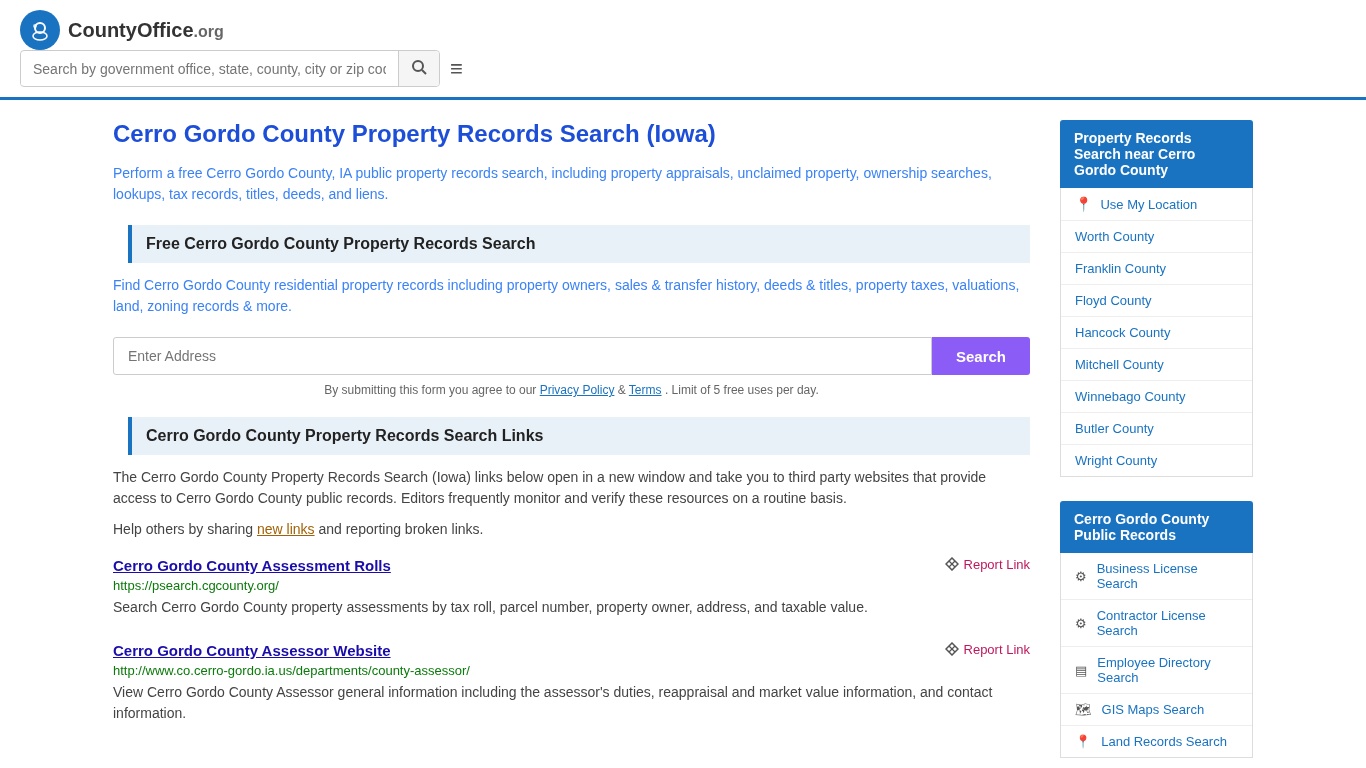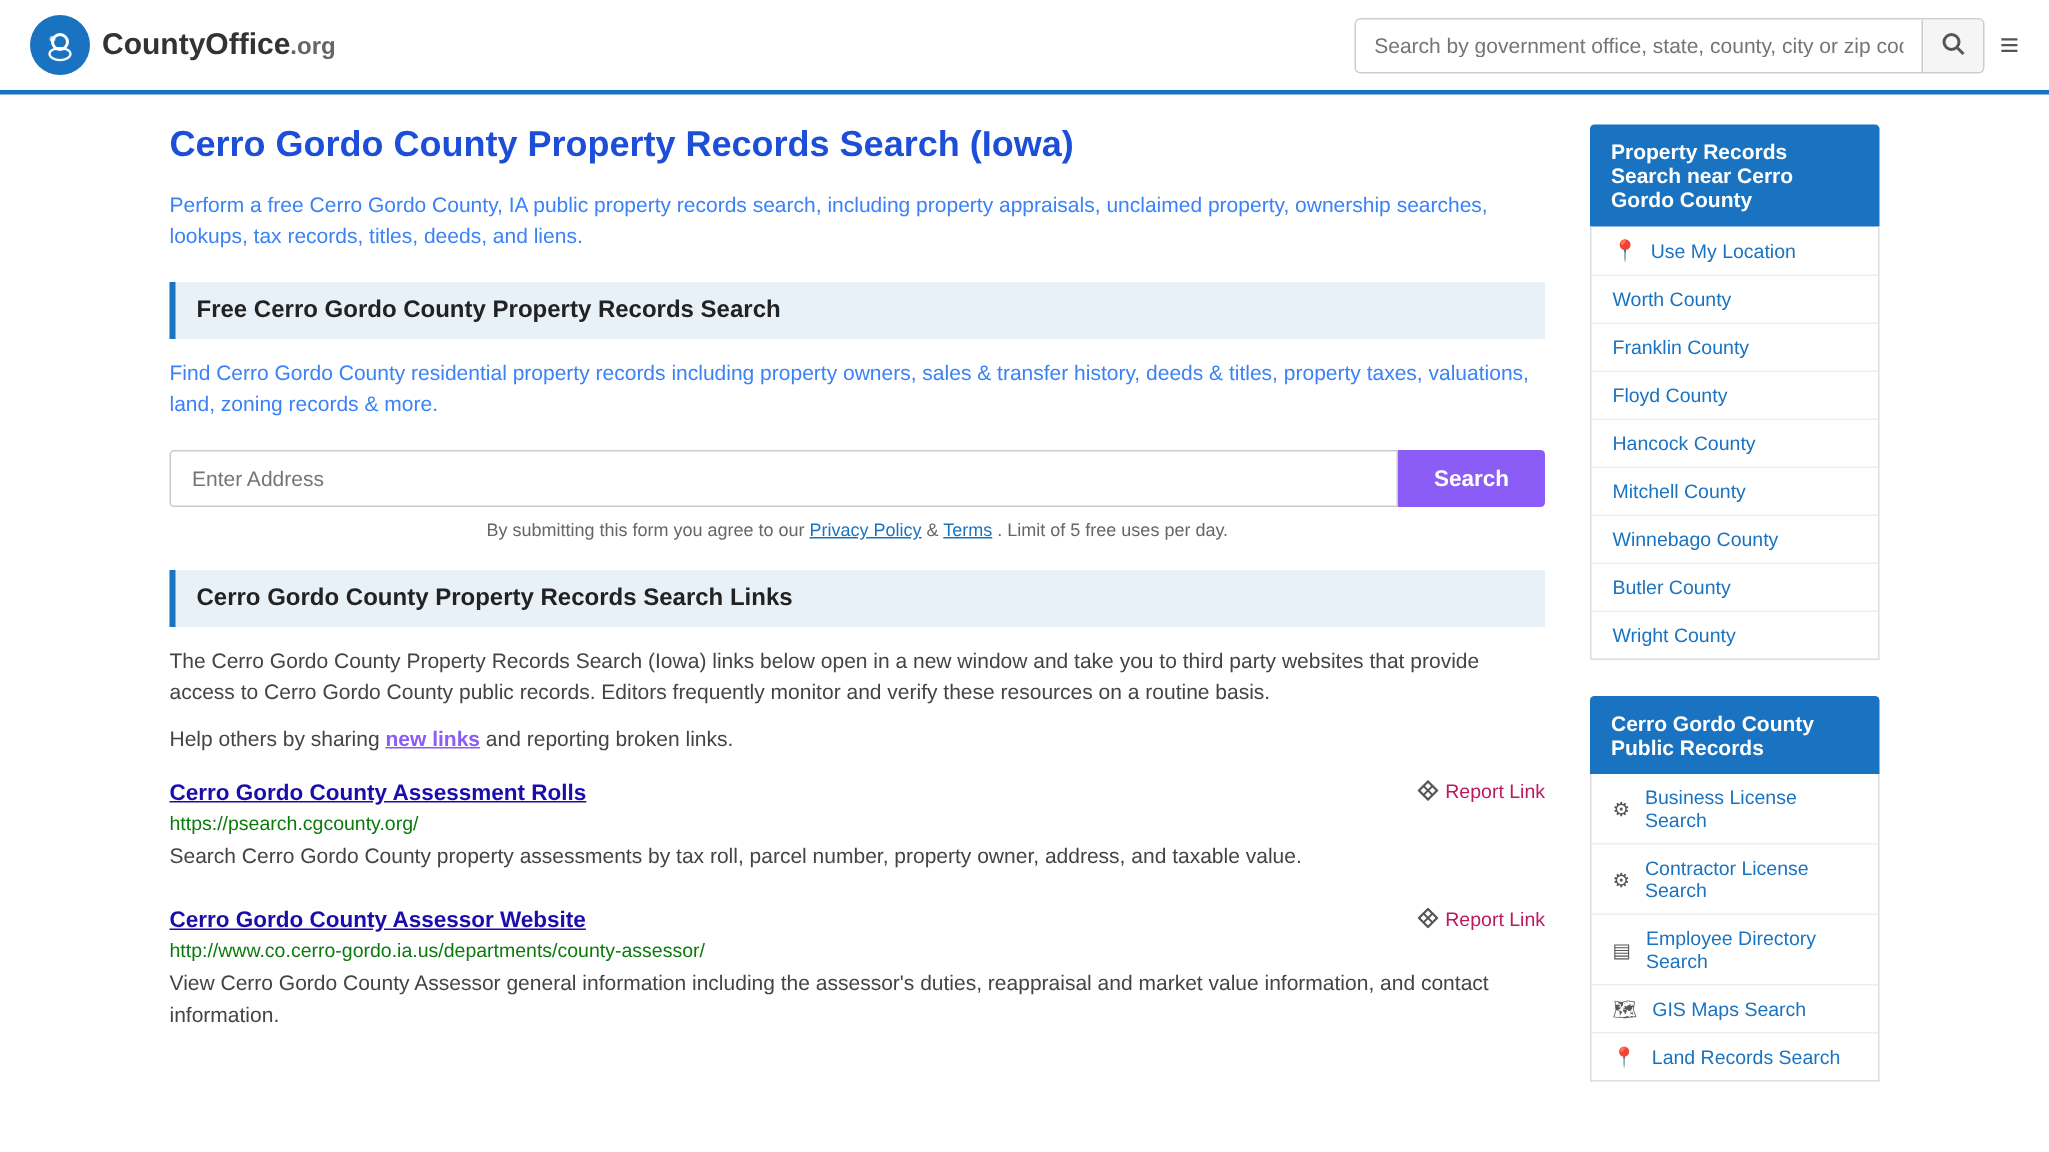--- a/index.html
+++ b/index.html
@@ -4,22 +4,23 @@
   <style>
     * { box-sizing: border-box; margin: 0; padding: 0; }
     body { font-family: Arial, sans-serif; font-size: 14px; color: #333; background: #fff; }
 
     
     .header {
       background: #fff;
       border-bottom: 3px solid #1a73c1;
       padding: 10px 20px;
       display: flex;
-      align-items: center;
+      align-items: flex-start;
       justify-content: space-between;
+      flex-direction: column;
     }
     .logo-area { display: flex; align-items: center; gap: 8px; }
     .logo-icon {
       width: 40px; height: 40px;
       background: #1a73c1;
       border-radius: 50%;
       display: flex; align-items: center; justify-content: center;
       color: white; font-size: 18px; font-weight: bold;
     }
     .logo-text { font-size: 20px; color: #1a73c1; font-weight: bold; }
@@ -56,41 +57,41 @@
     .breadcrumb a { color: #1a73c1; text-decoration: none; }
     .breadcrumb-sep { margin: 0 5px; color: #999; }
 
     
     .description { font-size: 14px; color: #3b82f6; line-height: 1.5; margin-bottom: 20px; }
 
     
     .section-heading {
       background: #e8f0f8; border-left: 4px solid #1a73c1;
       padding: 10px 14px; font-size: 16px; font-weight: bold;
-      color: #222; margin-bottom: 12px;
+      color: #222; margin-bottom: 12px; margin-left: 15px;
     }
 
     
     .search-form { margin-bottom: 8px; display: flex; }
     .search-form input {
       flex: 1; border: 1px solid #ccc; padding: 10px 14px;
       font-size: 14px; outline: none; border-radius: 3px 0 0 3px;
     }
     .search-form button {
       background: #8b5cf6; color: white; border: none;
       padding: 10px 24px; font-size: 15px; cursor: pointer;
       border-radius: 0 3px 3px 0; font-weight: bold;
     }
     .form-note { font-size: 12px; color: #666; text-align: center; margin-bottom: 20px; }
     .form-note a { color: #1a73c1; text-decoration: underline; }
 
     
     .links-desc { font-size: 14px; color: #444; line-height: 1.5; margin-bottom: 12px; }
     .help-text { font-size: 14px; color: #444; margin-bottom: 20px; }
-    .help-text a { color: #8b5cf6; text-decoration: underline; font-weight: bold; }
+    .help-text a { color: #a16207; text-decoration: underline; }
 
     
     .record-item { margin-bottom: 24px; }
     .record-title-row { display: flex; justify-content: space-between; align-items: flex-start; margin-bottom: 4px; }
     .record-title { font-size: 15px; font-weight: bold; color: #1a0dab; text-decoration: underline; cursor: pointer; }
     .report-link { display: flex; align-items: flex-start; gap: 5px; color: #be185d; font-size: 13px; cursor: pointer; }
     .record-url { color: #0a7a0a; font-size: 13px; margin-bottom: 4px; }
     .record-desc { font-size: 14px; color: #444; line-height: 1.5; }
 
     

